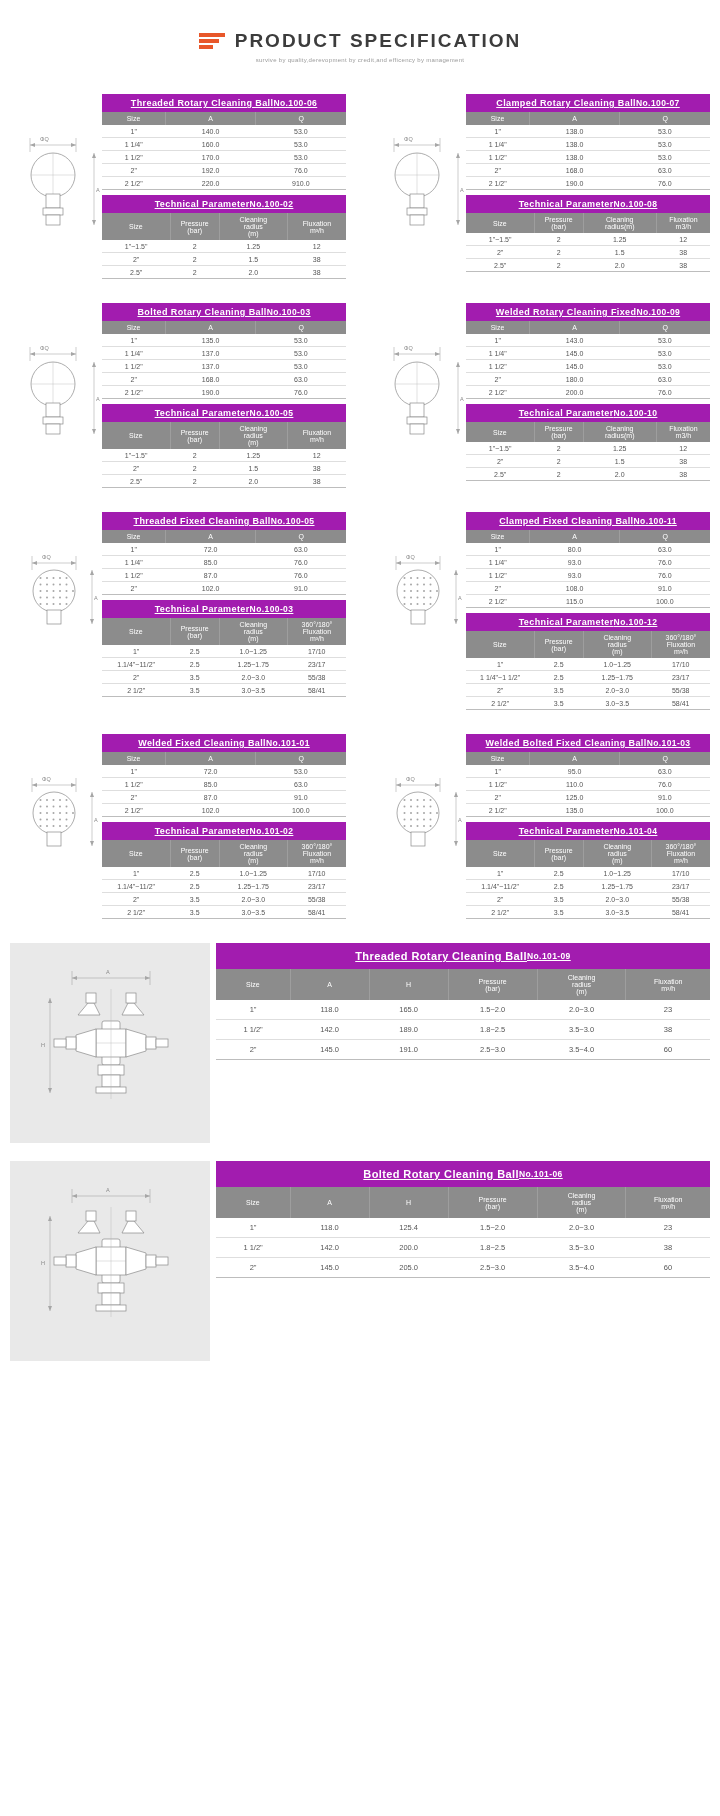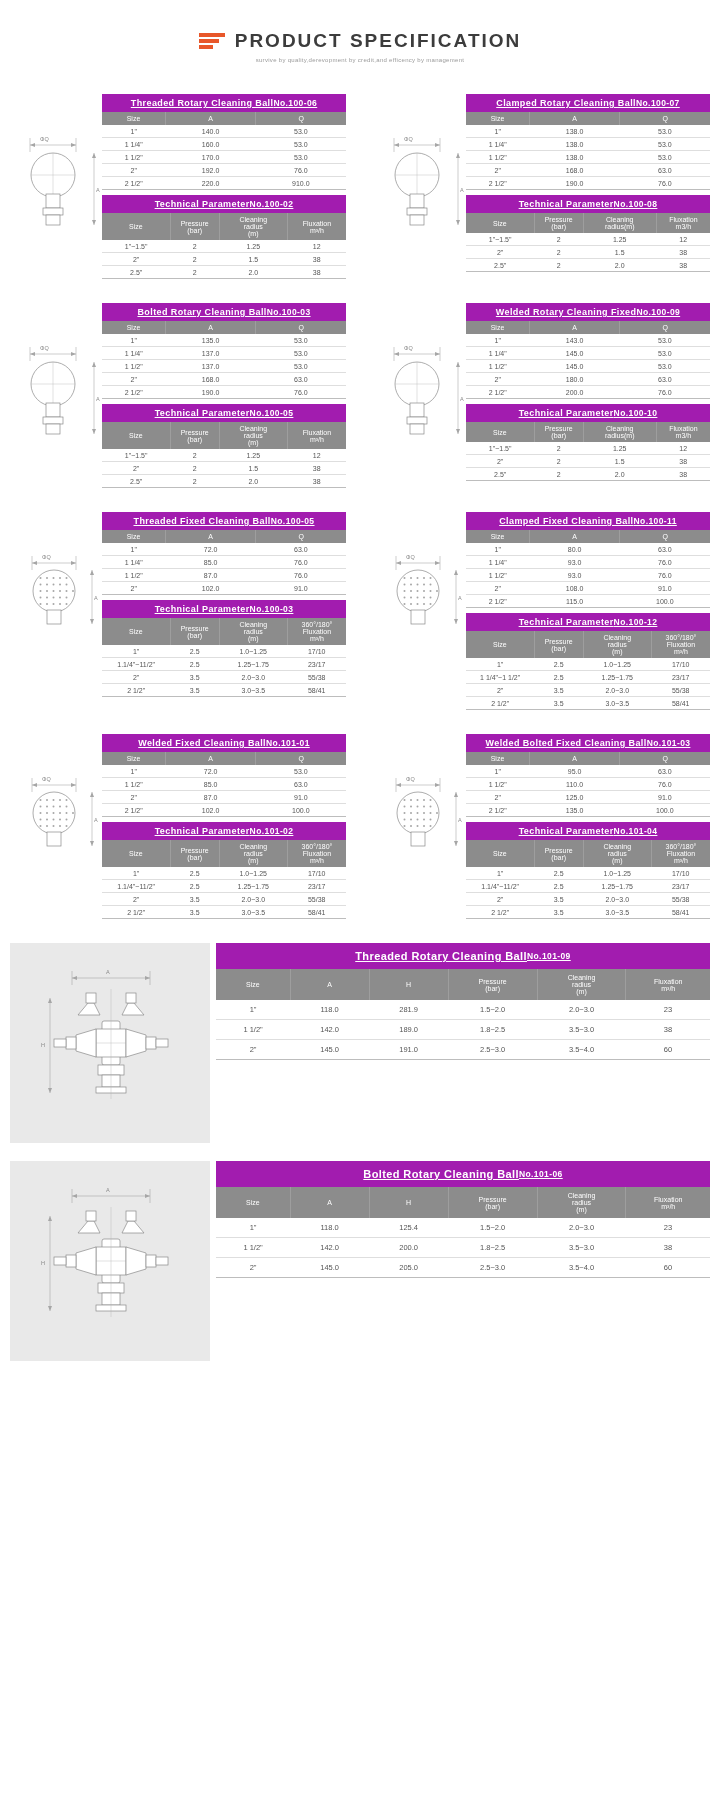--- a/index.html
+++ b/index.html
@@ -1031,21 +1031,21 @@
     <th style="width:16%">H</th>
     <th style="width:18%">Pressure<br>(bar)</th>
     <th style="width:18%">Cleaning<br>radius<br>(m)</th>
     <th style="width:17%">Fluxation<br>m³/h</th>
               </tr>
             </thead>
             <tbody>
               <tr>
     <td>1"</td>
                 <td>118.0</td>
-                <td>281.9</td>
+                <td>165.0</td>
                 <td>1.5~2.0</td>
                 <td>2.0~3.0</td>
                 <td>23</td>
               </tr>
               <tr>
     <td>1 1/2"</td>
                 <td>142.0</td>
                 <td>189.0</td>
                 <td>1.8~2.5</td>
                 <td>3.5~3.0</td>

